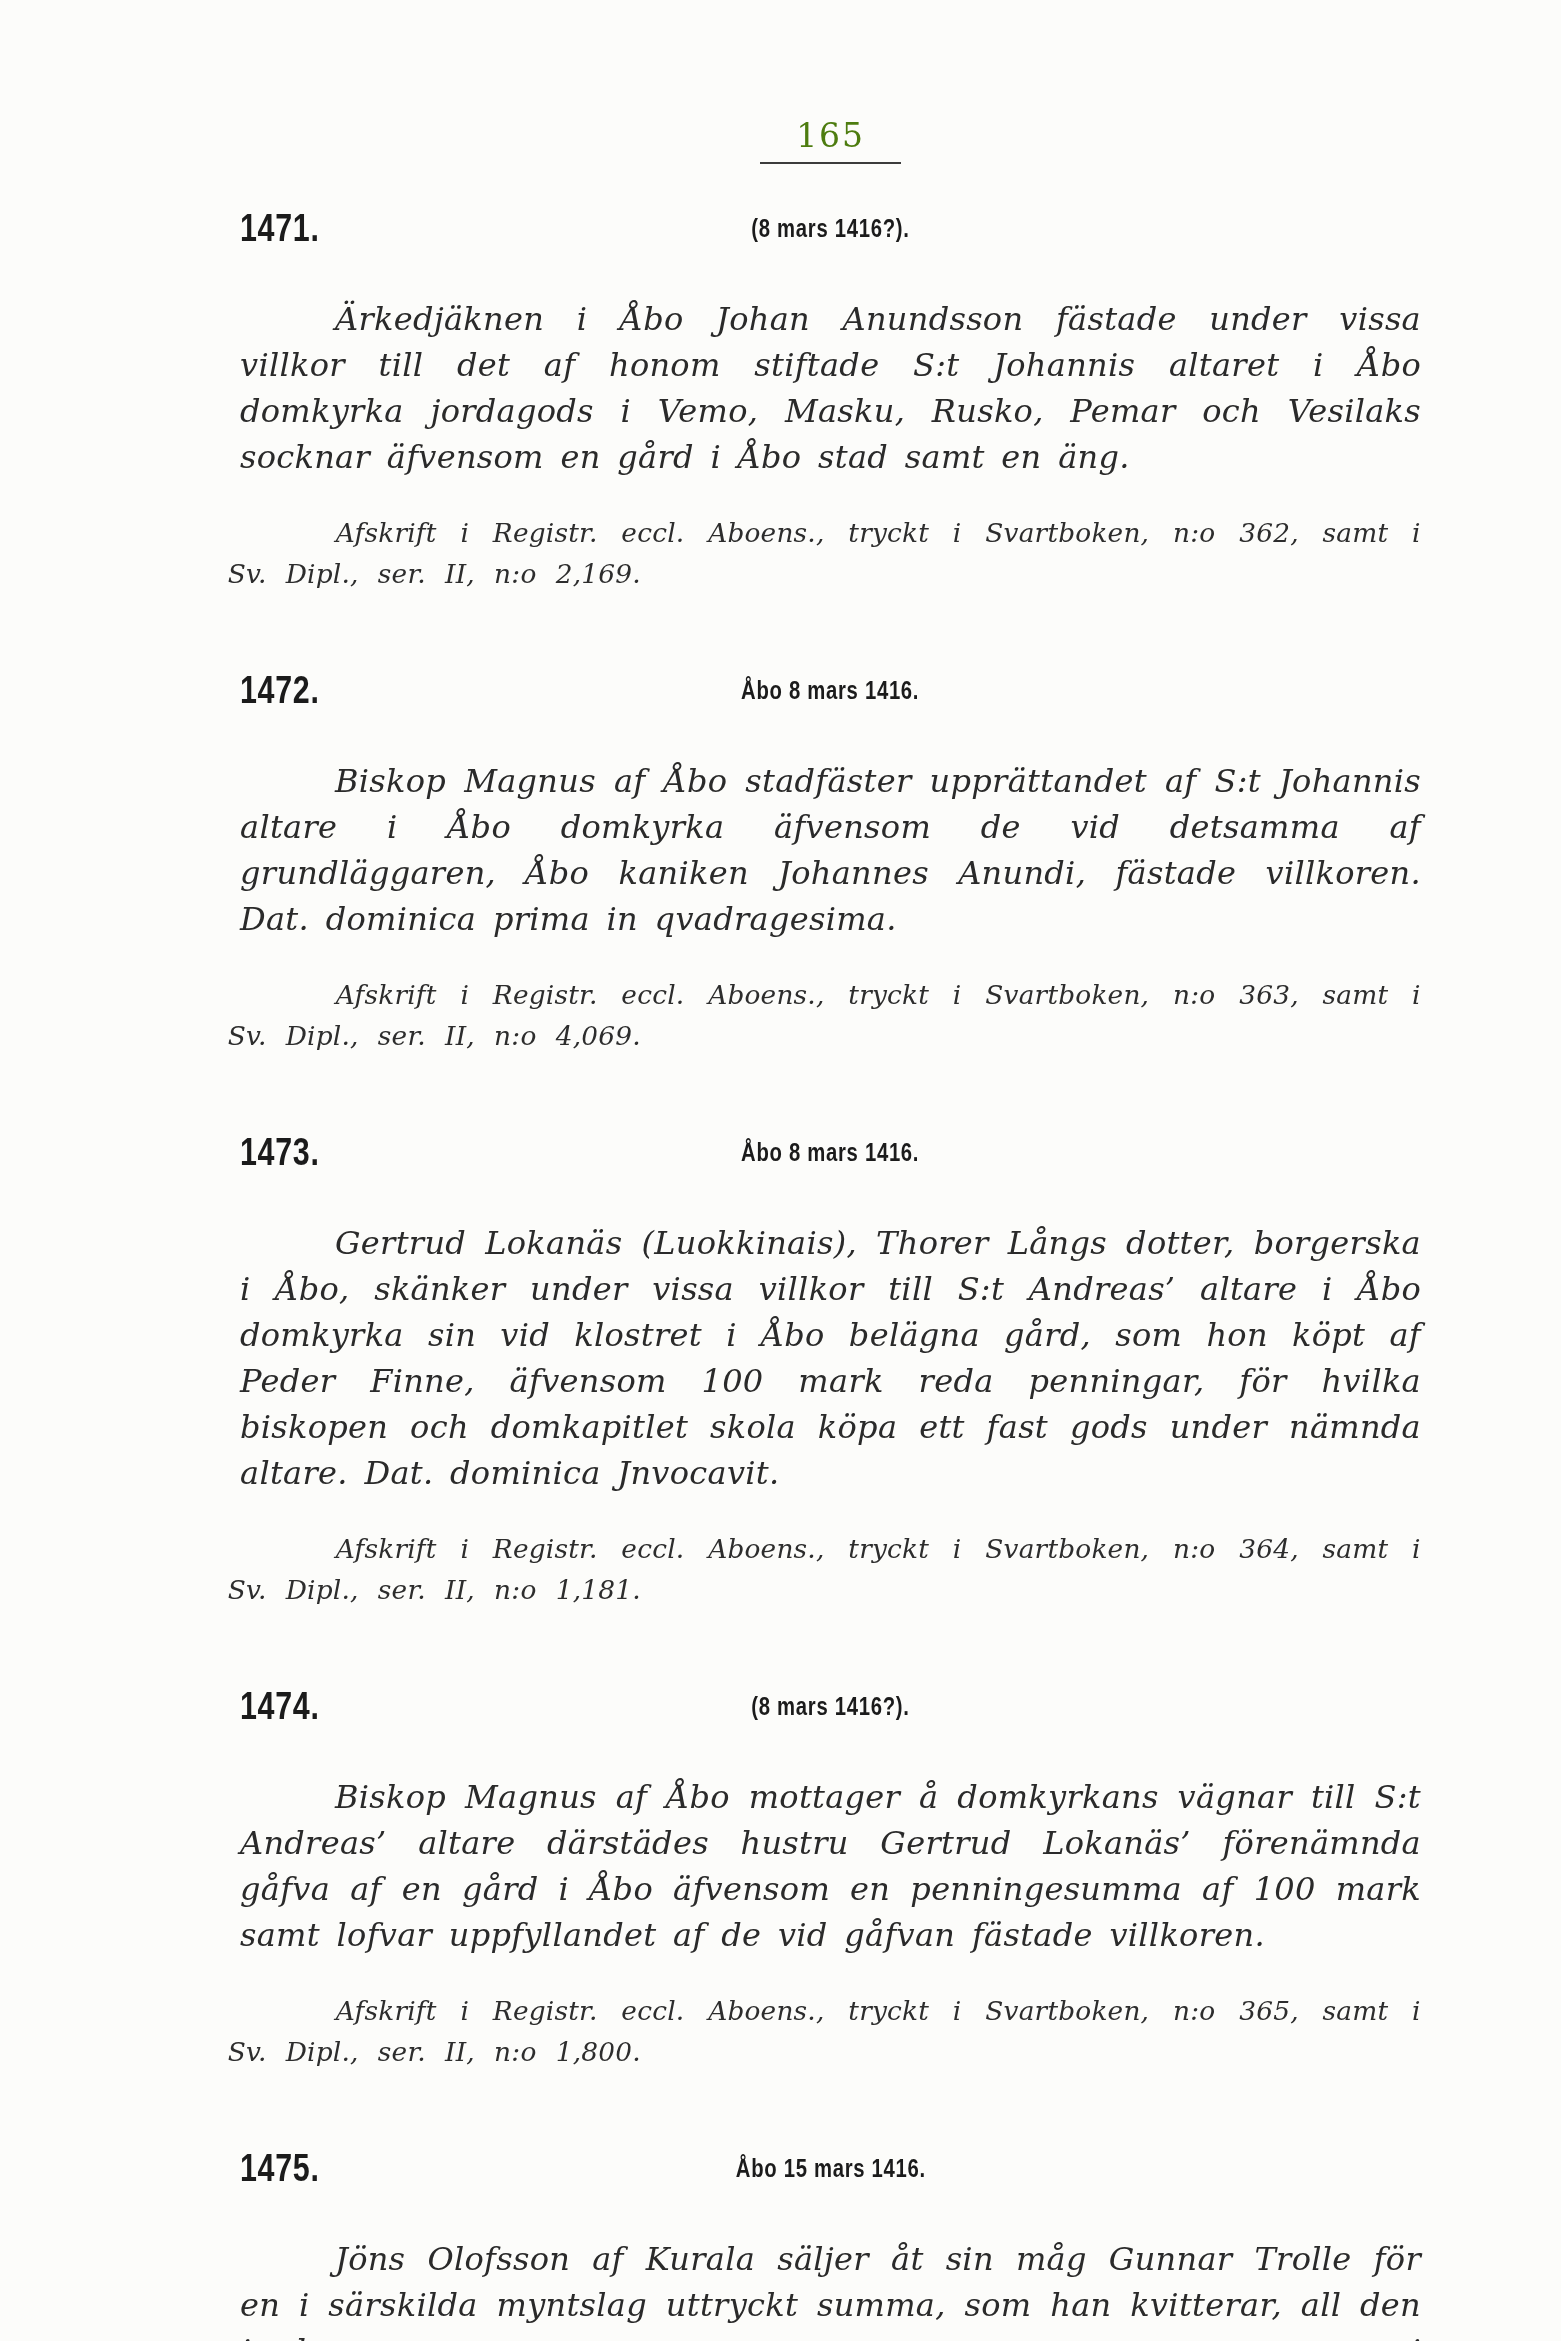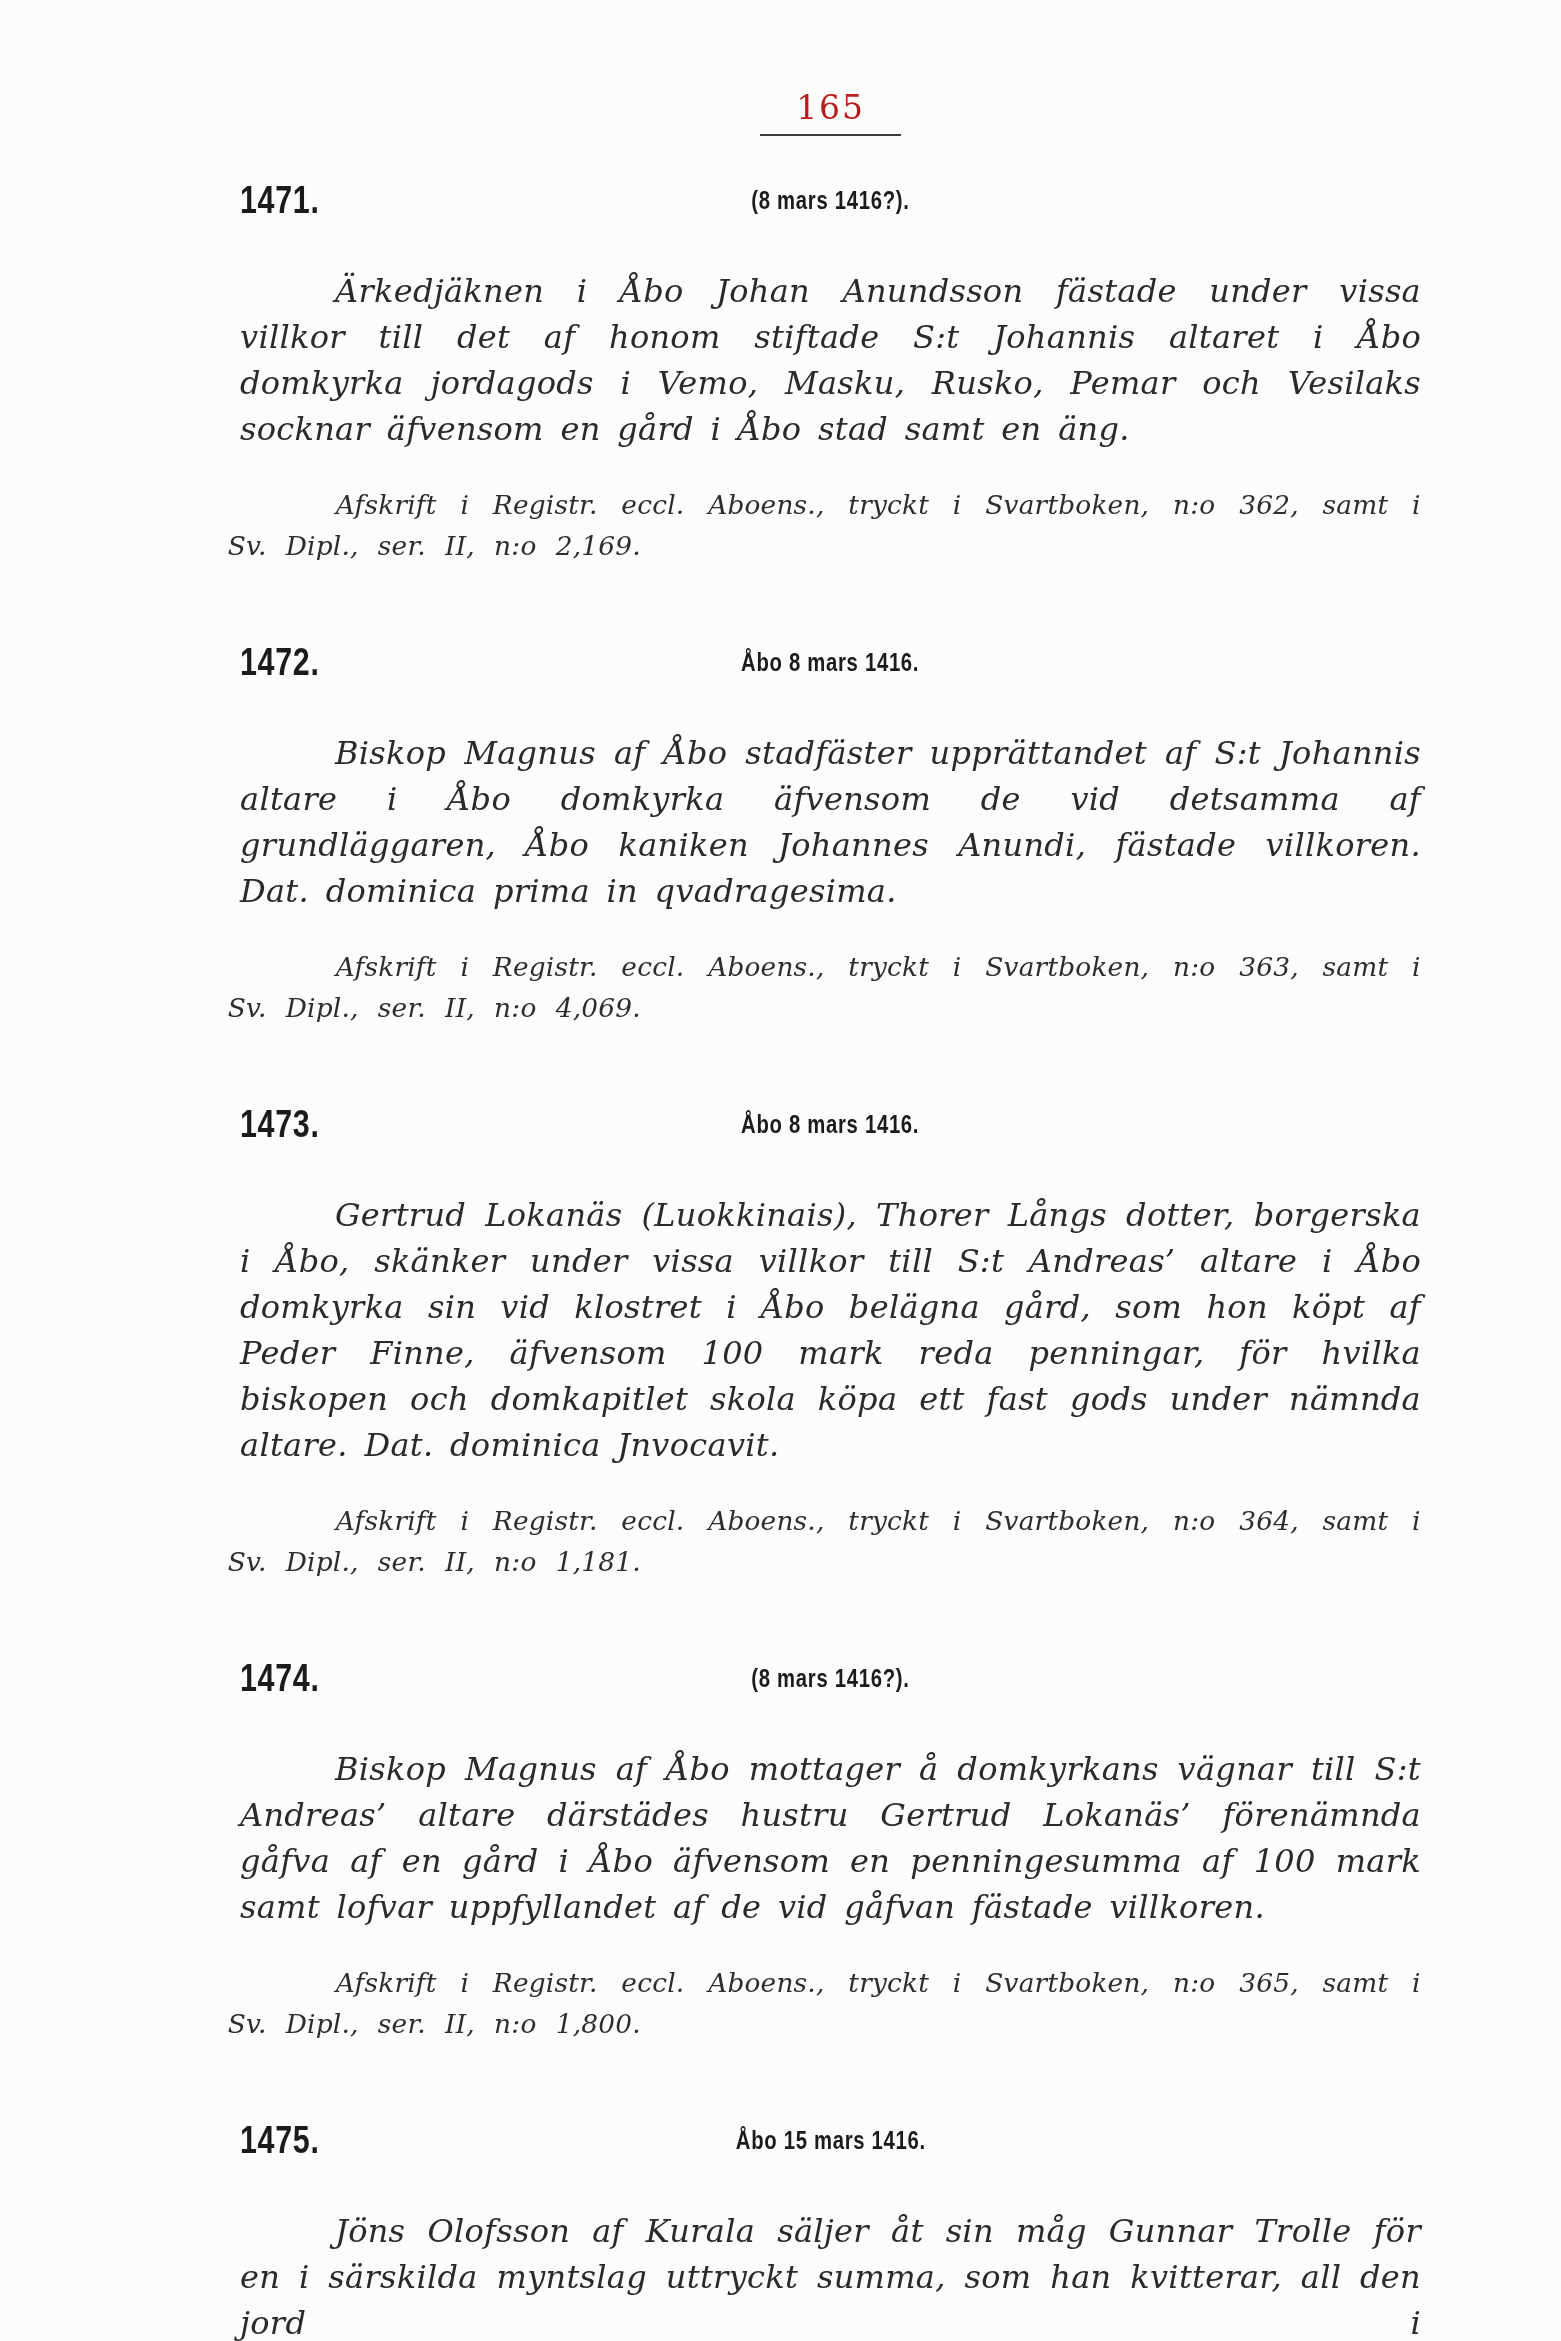--- a/index.html
+++ b/index.html
@@ -25,22 +25,23 @@
   
   .pageno-wrap {
     padding-top: 90px;
     text-align: center;
   }
   .pageno {
     display: inline-block;
     font-family: "DejaVu Serif", serif;
     font-size: 33px;
     letter-spacing: 1.8px;
-    color: #b91c1c;
+    color: #4d7c0f;
     line-height: 1.1;
+    margin-top: 28px;
   }
   .pageno-rule {
     width: 141px;
     height: 0;
     border-top: 2.6px solid #3c3c3c;
     margin: 8px auto 0 auto;
   }
   
   .entry { margin-top: 74px; }
   .entry.first { margin-top: 42px; }

